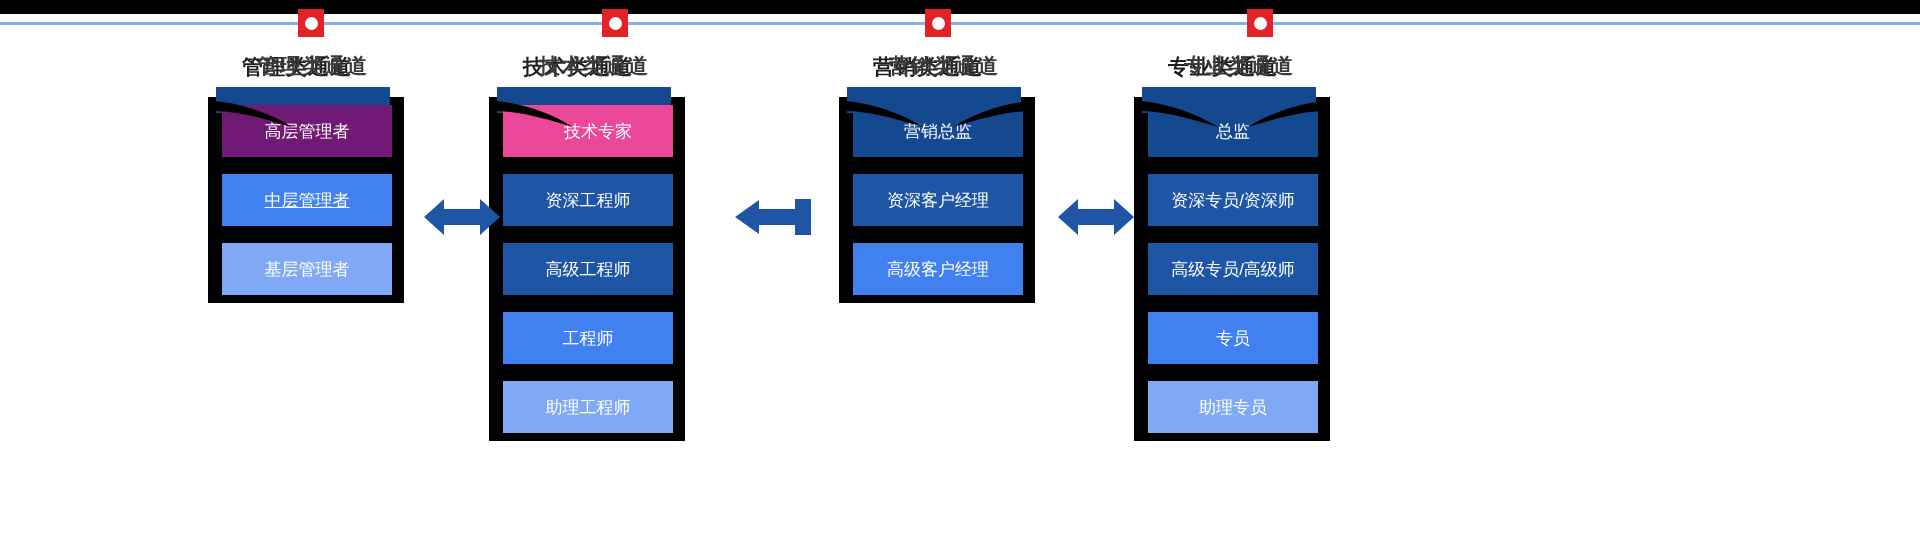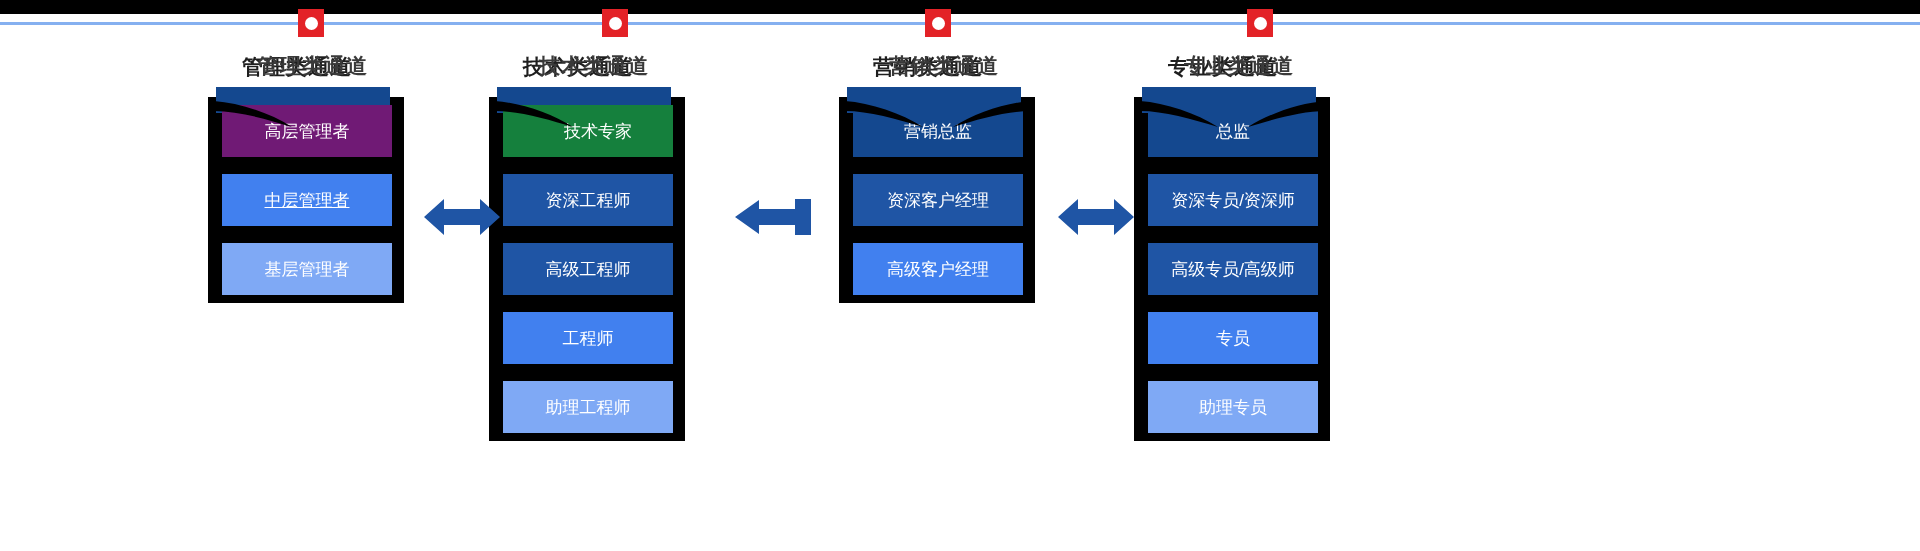--- a/index.html
+++ b/index.html
@@ -175,21 +175,21 @@
         </div>
       </div>
       <div class="column" style="left: 489px; width: 196px;">
         <div class="col-title">
           <span class="t-shadow">技术类通道</span>
           <span class="t-main">技术类通道</span>
         </div>
         <div class="ladder" style="background: rgb(0, 0, 0);">
           <div class="ladder-inner">
             <div class="cap" style="left: 8px; width: 174px; background: rgb(20, 72, 143);"></div>
-            <div class="rung" style="background: #15803d; padding-left: 20px;">
+            <div class="rung" style="background: #ec4899; padding-left: 20px;">
               <span>技术专家</span>
               <div class="swoosh left">
                 <svg width="78" height="30" viewBox="0 0 78 30">
                   <path d="M0 2 C 26 4, 56 14, 78 28 C 52 20, 24 12, 0 12 Z" fill="#000"></path>
                 </svg>
               </div>
             </div>
             <div class="rung" style="background: rgb(31, 85, 165);">
               <span>资深工程师</span>
             </div>

